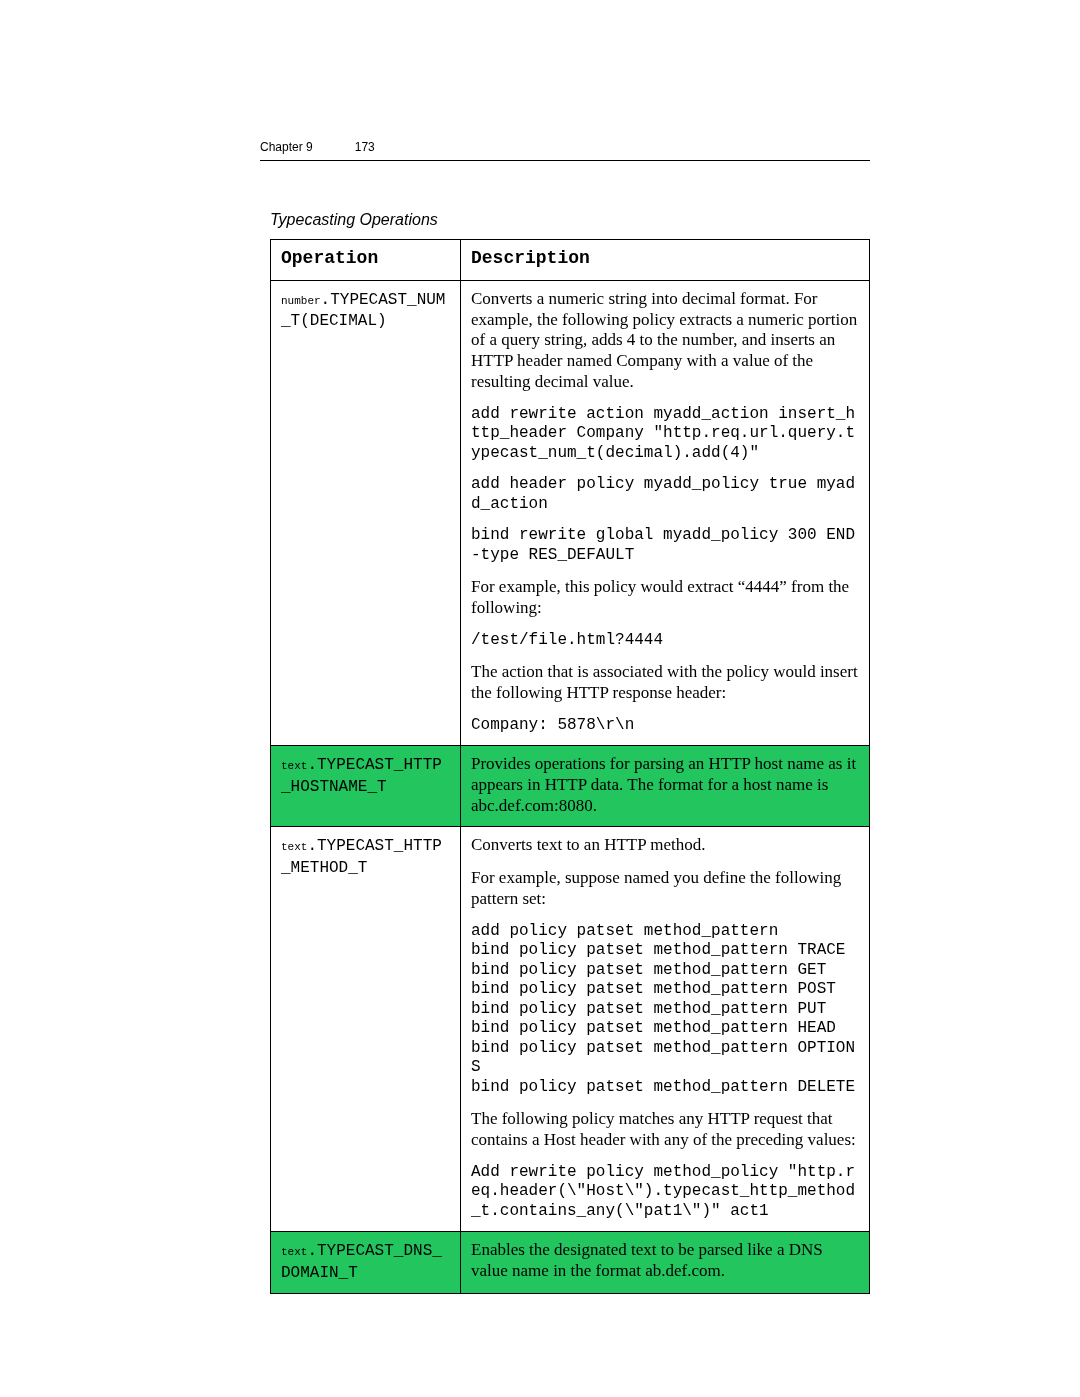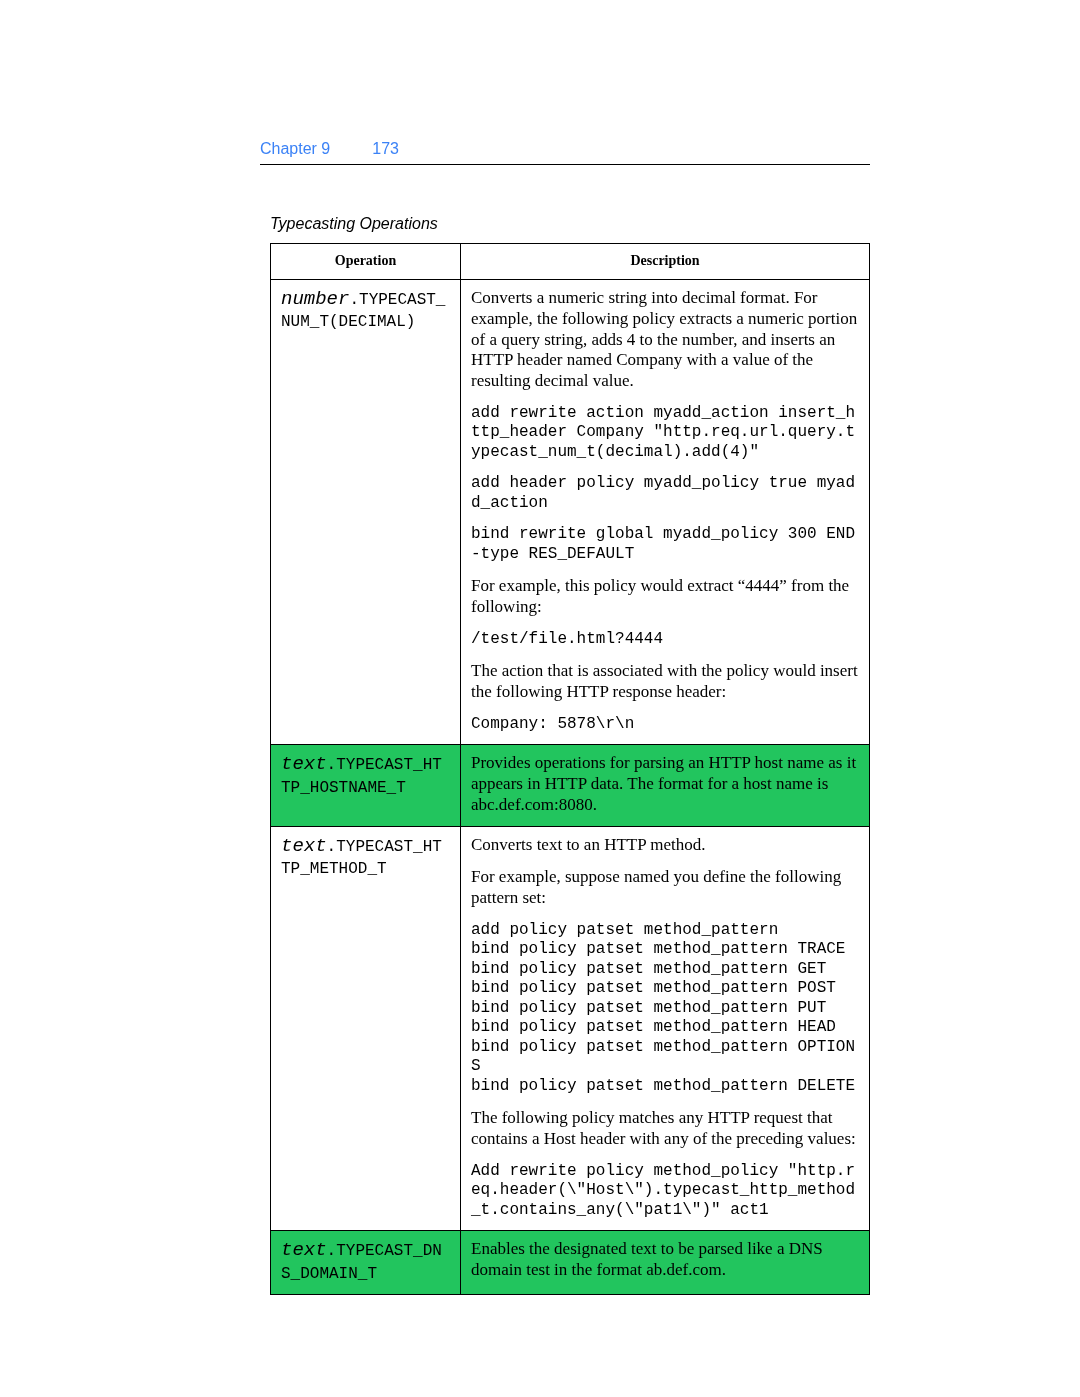--- a/index.html
+++ b/index.html
@@ -11,22 +11,22 @@
   }
   .page {
     width: 1080px;
     height: 1397px;
     position: relative;
     box-sizing: border-box;
     padding: 140px 210px 0 270px;
   }
   .running-header {
     font-family: Arial, Helvetica, sans-serif;
-    font-size: 16px;
-    color: #3b82f6;
+    font-size: 12px;
+    color: #000000;
     padding-bottom: 6px;
     border-bottom: 1px solid #000;
     margin-bottom: 50px;
     display: flex;
     gap: 30px;
     white-space: nowrap;
     margin-left: -10px;
   }
   .running-header .chapter { }
   .running-header .title { }
@@ -46,37 +46,36 @@
     table-layout: fixed;
   }
   table.typecast th, table.typecast td {
     border: 1px solid #000;
     padding: 8px 10px 10px 10px;
     vertical-align: top;
     font-size: 17px;
     line-height: 1.22;
   }
   table.typecast th {
-    text-align: center;
-    font-family: Liberation Serif, serif;
+    text-align: left;
+    font-family: Liberation Mono, monospace;
     font-weight: bold;
-    font-size: 14px;
+    font-size: 18px;
     background: #fff;
   }
   col.op { width: 190px; }
   col.desc { }
 
   .mono {
     font-family: "Courier New", Courier, monospace;
     font-size: 16px;
   }
   .monoi {
     font-family: "Courier New", Courier, monospace;
-    font-style: italic;
-    font-size: 19px;
+    font-size: 11px;
     margin-top: 28px;
   }
   .para { margin: 0 0 12px 0; }
   .para:last-child, .code:last-child { margin-bottom: 0; }
   .code {
     font-family: "Courier New", Courier, monospace;
     font-size: 16px;
     margin: 0 0 12px 0;
     white-space: pre-wrap;
     word-break: break-all;
@@ -141,19 +140,19 @@
 bind policy patset method_pattern HEAD
 bind policy patset method_pattern OPTIONS
 bind policy patset method_pattern DELETE</div>
             <div class="para">The following policy matches any HTTP request that contains a Host header with any of the preceding values:</div>
             <div class="code">Add rewrite policy method_policy "http.req.header(\"Host\").typecast_http_method_t.contains_any(\"pat1\")" act1</div>
           </td>
         </tr>
         <tr class="shaded">
           <td class="opcell"><span class="monoi">text</span><span class="mono">.TYPECAST_DNS_DOMAIN_T</span></td>
           <td>
-            <div class="para">Enables the designated text to be parsed like a DNS domain test in the format ab.def.com.</div>
+            <div class="para">Enables the designated text to be parsed like a DNS value name in the format ab.def.com.</div>
           </td>
         </tr>
       </tbody>
   </table>
 
 </div>
 
 </body></html>

